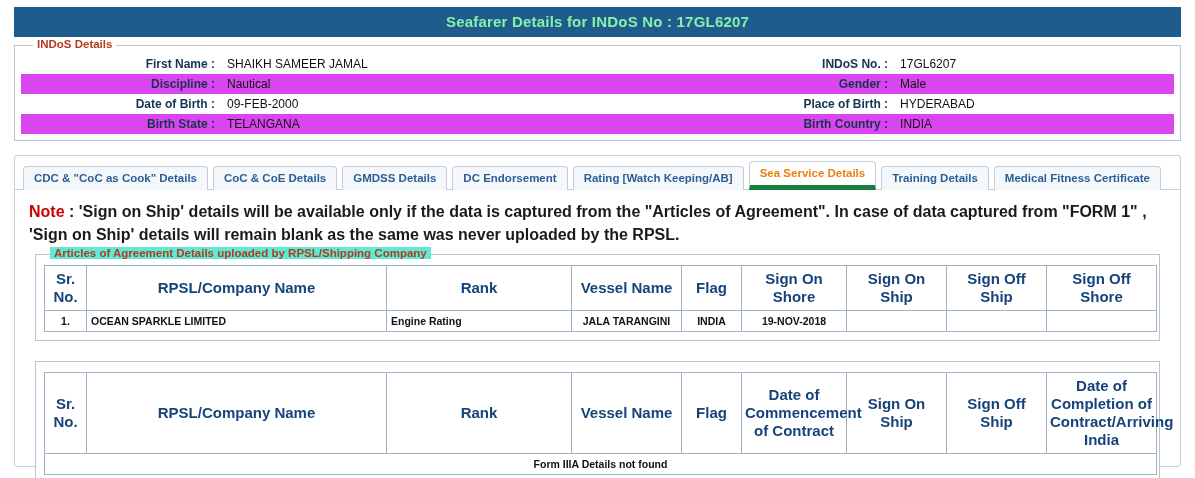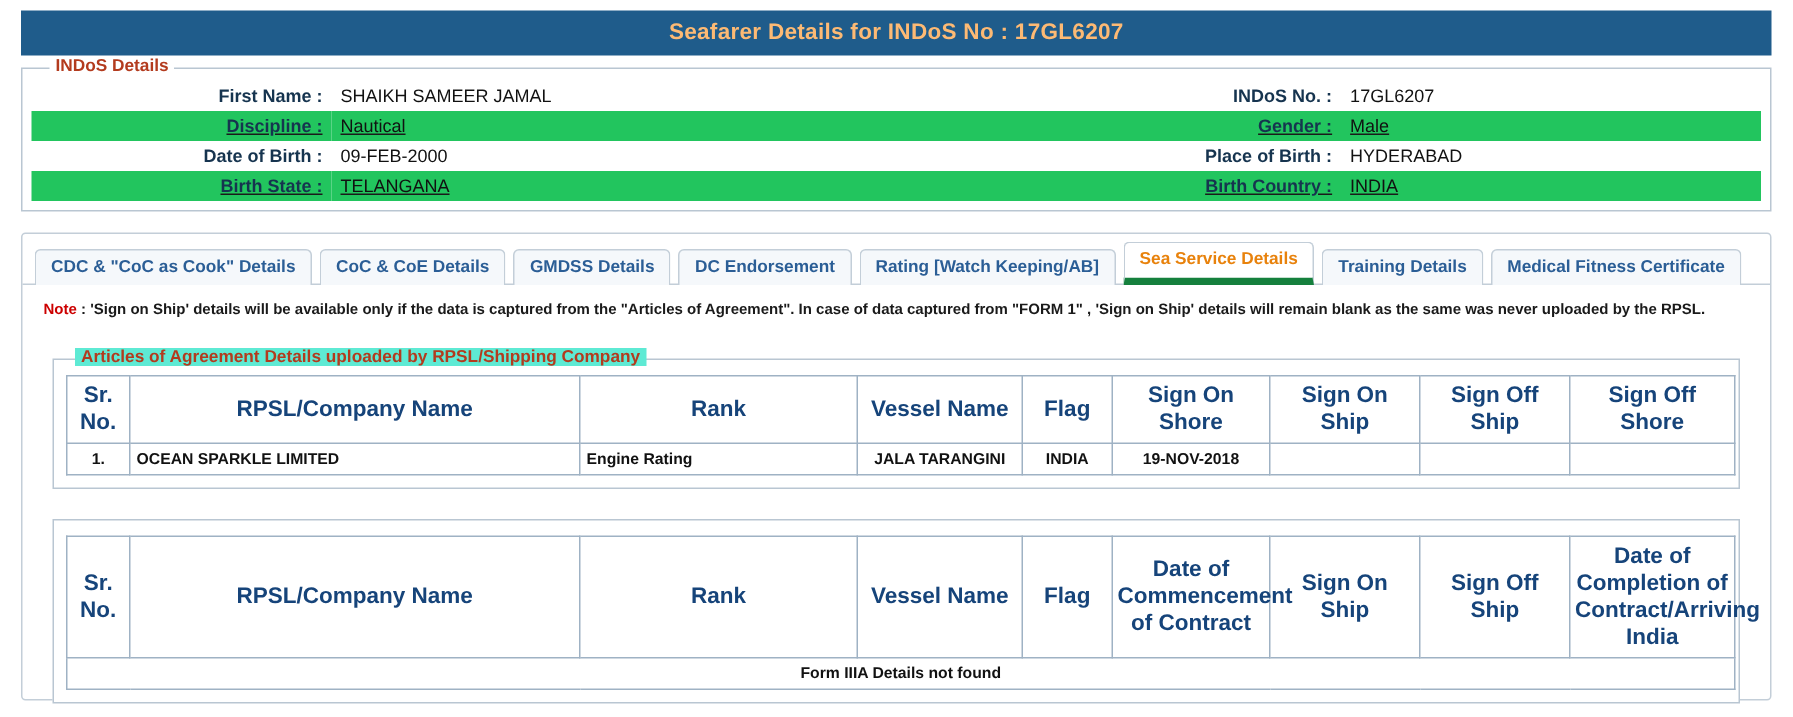--- a/index.html
+++ b/index.html
@@ -14,21 +14,21 @@
     height: 478px;
     position: relative;
     background: #ffffff;
     overflow: hidden;
   }
 
   
   .title-bar {
     margin: 7px 14px 0 14px;
     background: #1f5c8b;
-    color: #fdba74;
+    color: #86efac;
     text-align: center;
     font-size: 15px;
     font-weight: bold;
     padding: 6px 0 7px 0;
     letter-spacing: 0.2px;
   }
 
   
   .indos-wrap {
     margin: 8px 14px 0 14px;
@@ -51,21 +51,21 @@
     width: 100%;
     border-collapse: collapse;
     font-size: 12px;
     color: #1a1a1a;
   }
   table.indos td {
     padding: 3px 6px;
     vertical-align: middle;
     white-space: nowrap;
   }
-  table.indos tr.alt { background: #22c55e; text-decoration: underline; }
+  table.indos tr.alt { background: #d946ef; }
   .lbl {
     text-align: right;
     font-weight: bold;
     color: #16344f;
     width: 200px;
   }
   .val { text-align: left; color: #111111; padding-left: 6px; }
   .lbl2 { text-align: right; font-weight: bold; color: #16344f; width: 180px; }
 
   
@@ -103,25 +103,25 @@
   }
   .tab.active {
     background: #ffffff;
     color: #e8820c;
     border-bottom: 5px solid #15803d;
   }
 
   
   .tab-content { padding: 10px 14px 0 14px; }
   .note {
-    font-size: 10px;
+    font-size: 16px;
     font-weight: bold;
     color: #1a1a1a;
     line-height: 1.45;
-    margin-bottom: 24px;
+    margin-bottom: 8px;
   }
   .note .red { color: #cc0000; }
 
   .section {
     border: 1px solid #b9c6d2;
     margin: 8px 6px 0 6px;
     padding: 10px 8px 8px 8px;
     position: relative;
     background: #ffffff;
   }

